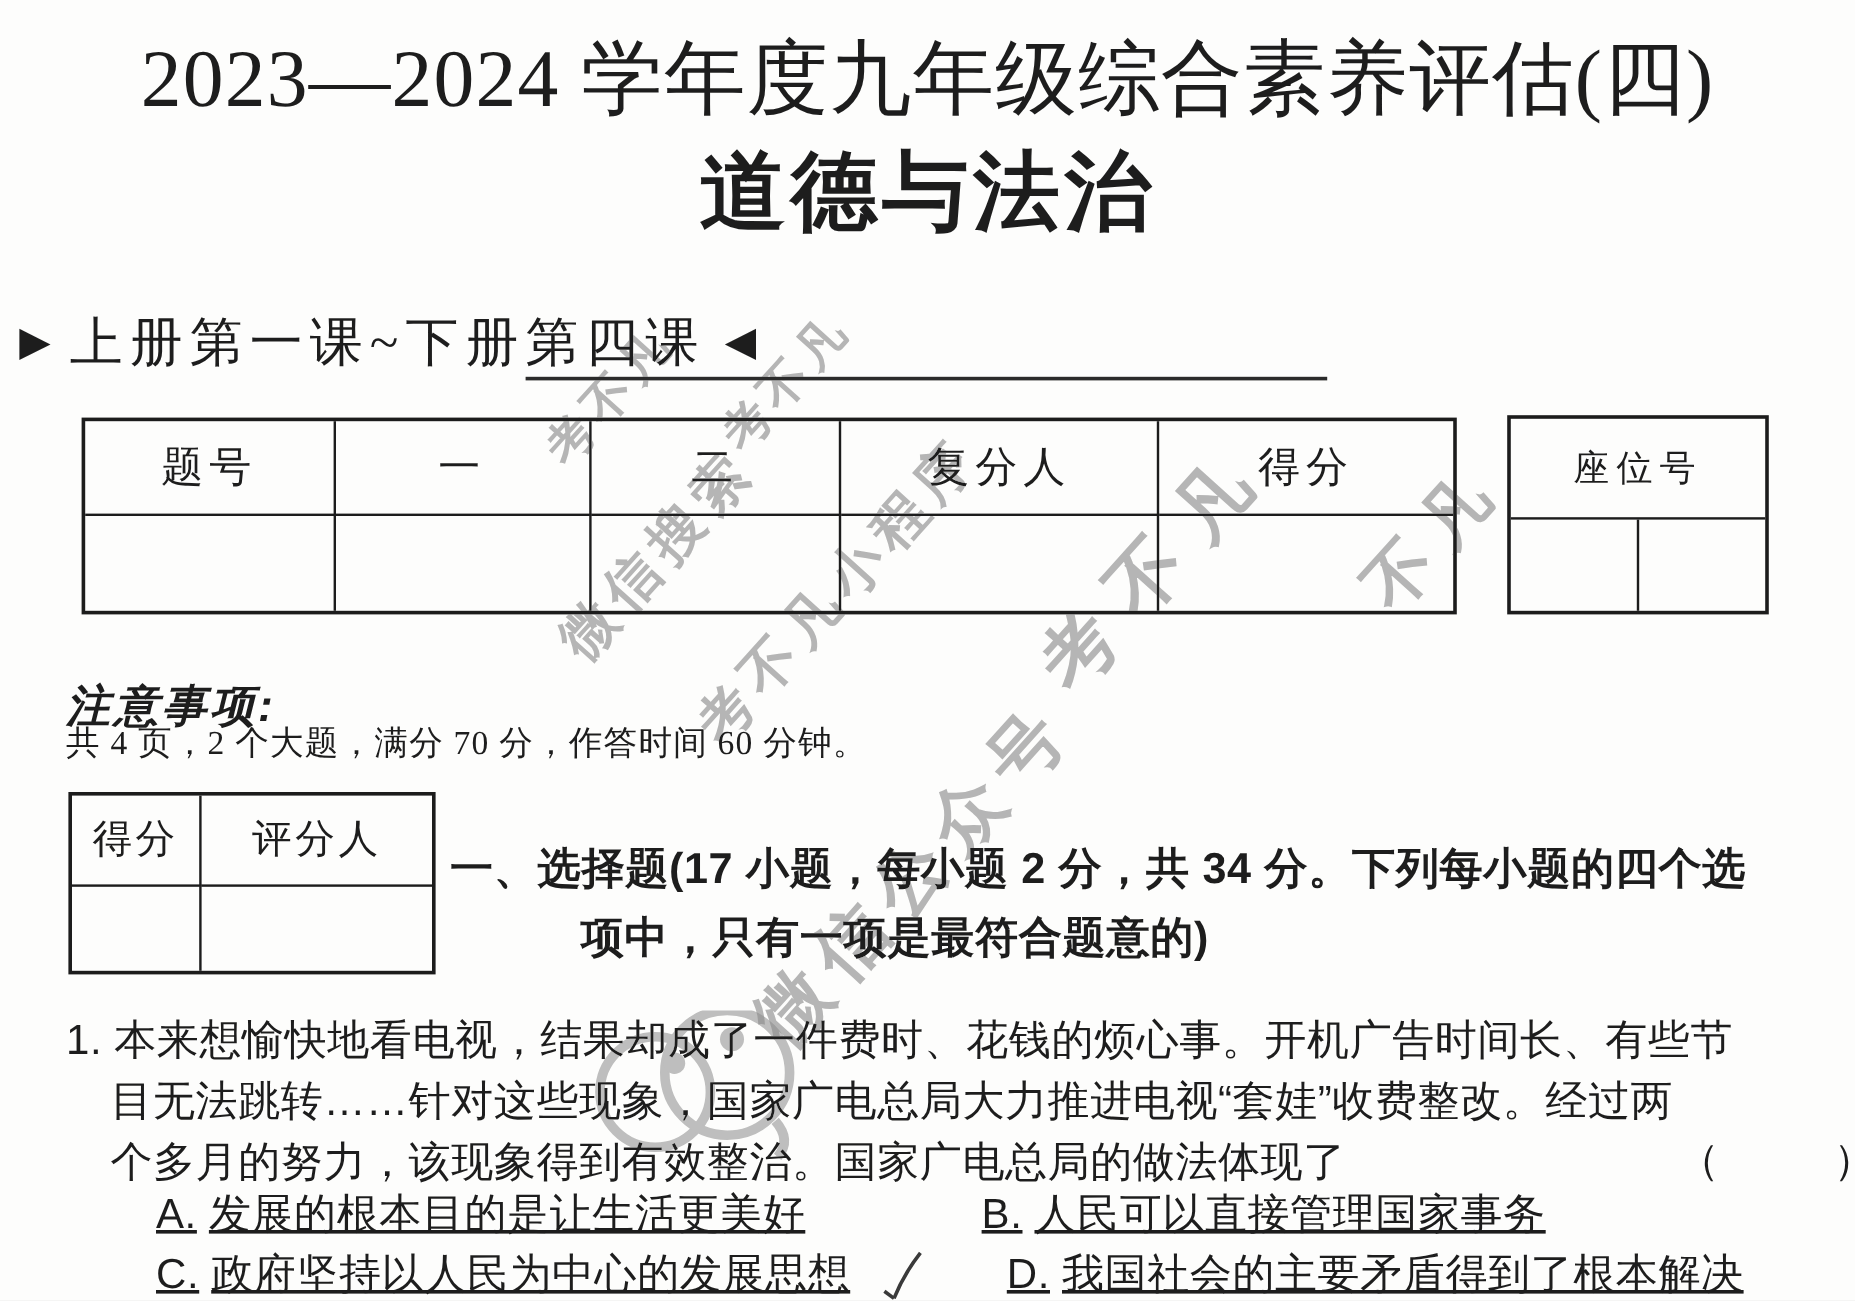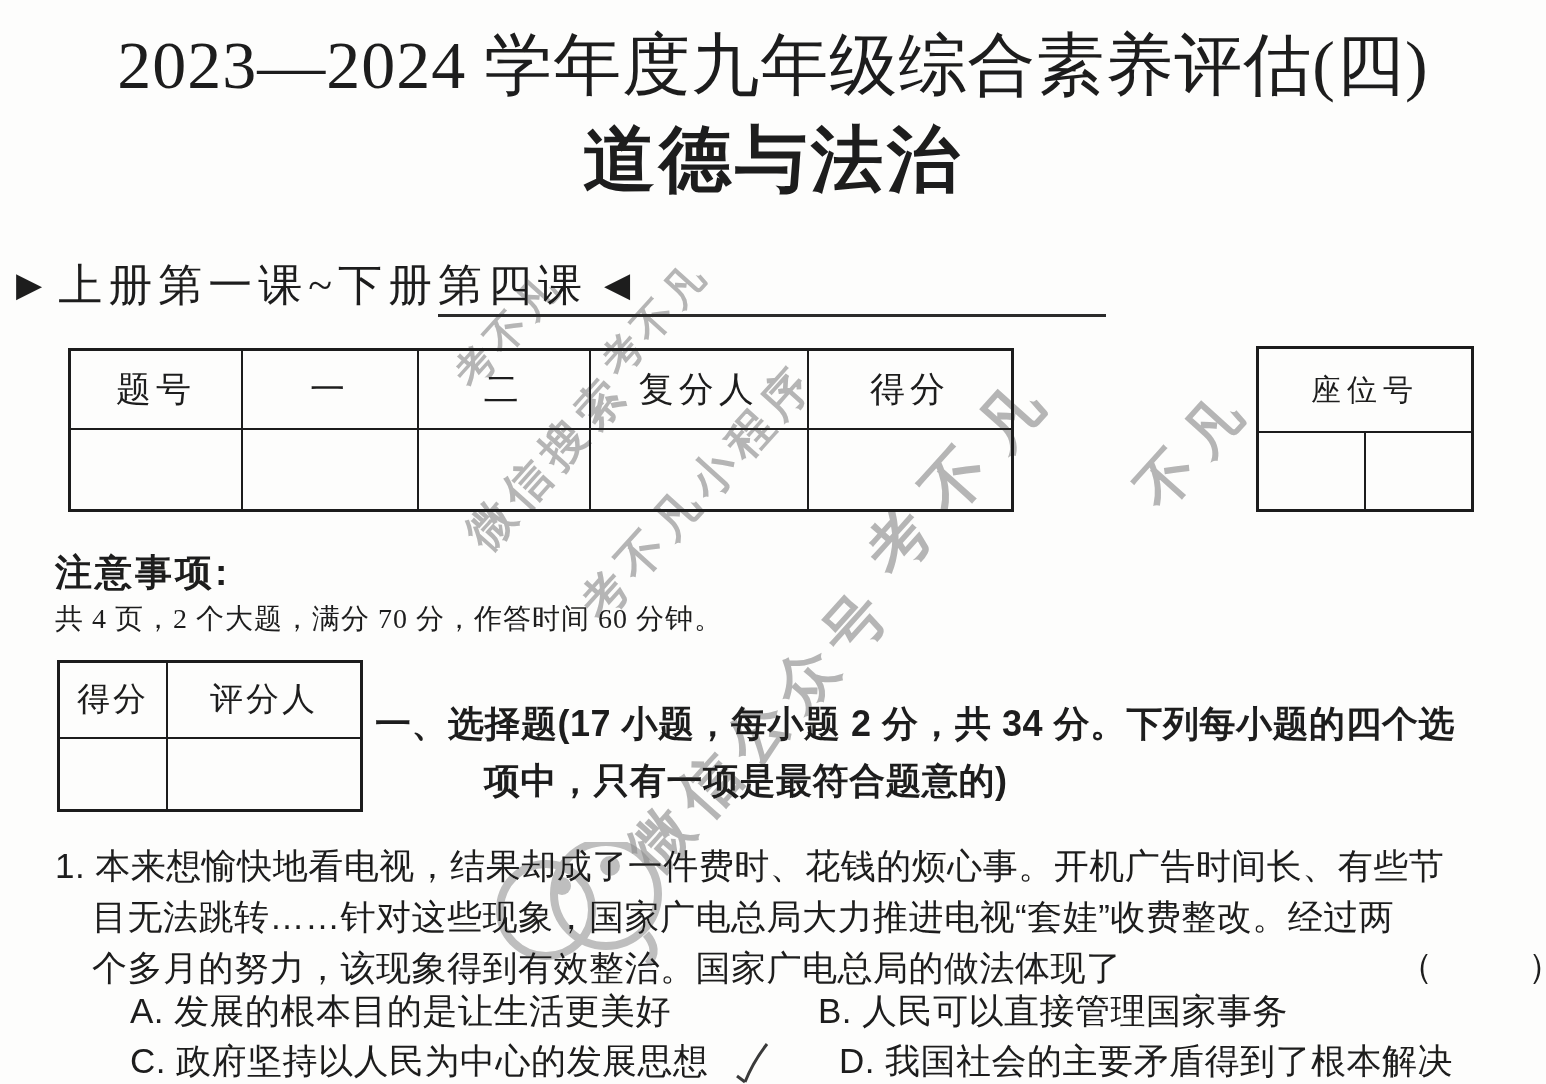--- a/index.html
+++ b/index.html
@@ -16,56 +16,56 @@
   .title1{left:0;top:20px;width:100%;text-align:center;font-family:var(--serif);
           font-size:68px;font-weight:500;letter-spacing:1px;}
   .title2{left:0;top:112px;width:100%;text-align:center;font-family:var(--serif);
           font-size:72px;font-weight:900;letter-spacing:4px;}
   .scope{left:0;top:256px;width:100%;text-align:left;font-family:var(--serif);
          font-size:44px;letter-spacing:6px;white-space:nowrap;}
   .scope .arrow{font-size:34px;letter-spacing:0;vertical-align:4px;margin:0 16px;}
   .scope-underline{left:438px;top:314px;width:668px;height:3px;background:#2b2b2b;}
 
   
-  .score-table{left:68px;top:348px;width:946px;height:164px;border:3px solid #1c1c1c;
+  .score-table{left:68px;top:348px;width:1146px;height:164px;border:3px solid #1c1c1c;
                display:grid;grid-template-columns:18.3% 18.7% 18.3% 23.2% 21.5%;
                grid-template-rows:1fr 1fr;font-family:var(--serif);font-size:35px;}
   .score-table>div{border-right:2px solid #1c1c1c;display:flex;align-items:center;
                    justify-content:center;letter-spacing:5px;}
   .score-table>div:nth-child(5n){border-right:none;}
   .score-table>div:nth-child(-n+5){border-bottom:2px solid #1c1c1c;}
 
   
   .seat-box{left:1256px;top:346px;width:218px;height:166px;border:3px solid #1c1c1c;}
   .seat-header{height:84px;border-bottom:2px solid #1c1c1c;display:flex;align-items:center;
                justify-content:center;font-family:var(--serif);font-size:30px;letter-spacing:6px;}
   .seat-body{display:flex;height:calc(100% - 84px);}
   .seat-body>div{flex:1;}
   .seat-body>div:first-child{border-right:2px solid #1c1c1c;}
 
   
-  .notice-heading{left:55px;top:548px;font-family:var(--sans);font-size:37px;font-weight:800;letter-spacing:3px;}
+  .notice-heading{left:55px;top:564px;font-family:var(--sans);font-size:37px;font-weight:800;letter-spacing:3px;font-style:italic;}
   .notice-body{left:55px;top:600px;font-family:var(--serif);font-size:28px;letter-spacing:1px;}
 
   
   .grader-table{left:57px;top:660px;width:306px;height:152px;border:3px solid #1c1c1c;
                 display:grid;grid-template-columns:36% 64%;grid-template-rows:52% 48%;
                 font-family:var(--serif);font-size:33px;}
   .grader-table>div{display:flex;align-items:center;justify-content:center;letter-spacing:3px;}
   .grader-table>div:nth-child(odd){border-right:2px solid #1c1c1c;}
   .grader-table>div:nth-child(-n+2){border-bottom:2px solid #1c1c1c;}
 
   
   .sec{font-family:var(--sans);font-size:36px;font-weight:800;letter-spacing:0.5px;white-space:nowrap;}
   .sec1{left:375px;top:700px;}
   .sec2{left:484px;top:757px;}
   .qline{font-family:var(--sans);font-size:35px;font-weight:500;letter-spacing:0.5px;white-space:nowrap;}
   .qnum{margin-right:10px;}
   .bracket{font-family:var(--sans);font-size:35px;letter-spacing:30px;}
-  .option{font-family:var(--sans);font-size:35px;font-weight:500;letter-spacing:0.5px;white-space:nowrap;}
+  .option{font-family:var(--sans);font-size:35px;font-weight:500;letter-spacing:0.5px;white-space:nowrap;text-decoration:underline;}
   .option .olabel{margin-right:10px;}
 
   
   .watermarks{position:absolute;inset:0;z-index:6;pointer-events:none;mix-blend-mode:darken;}
   .wm{position:absolute;font-family:var(--sans);font-weight:700;color:#8a8a8a;opacity:.62;
       white-space:nowrap;transform:translate(-50%,-50%) rotate(-48deg);}
   .wm-s1{left:508px;top:330px;font-size:40px;letter-spacing:6px;}
   .wm-s2{left:655px;top:318px;font-size:40px;letter-spacing:6px;}
   .wm-search{left:548px;top:462px;font-size:46px;letter-spacing:8px;}
   .wm-mini{left:698px;top:492px;font-size:46px;letter-spacing:8px;}

